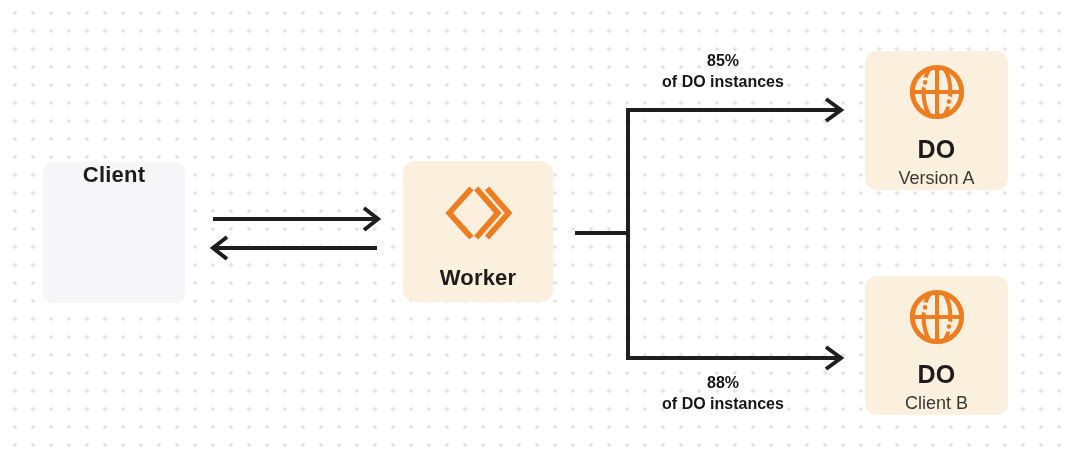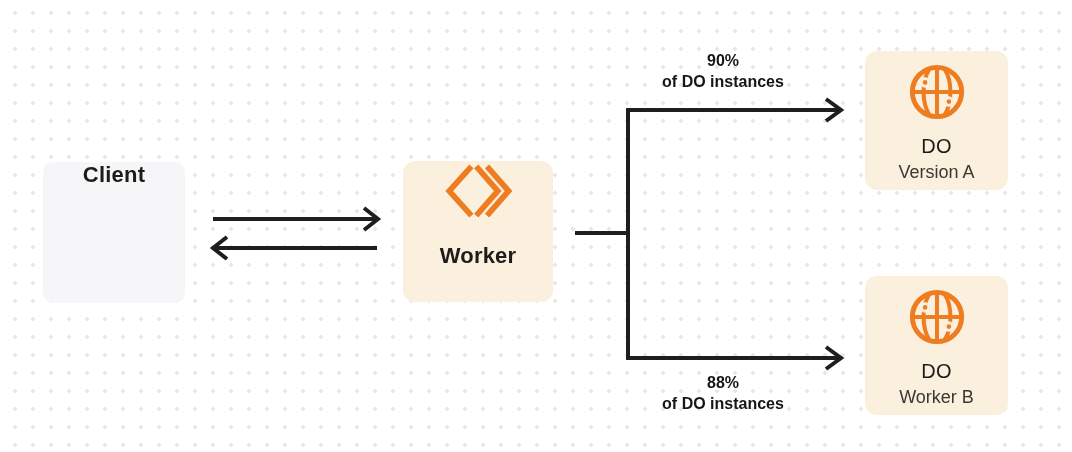--- a/index.html
+++ b/index.html
@@ -39,20 +39,21 @@
     justify-content:flex-start;
   }
   .client-label{
     font-size:22px; font-weight:700; color:var(--text-dark);
     letter-spacing:0.2px;
   }
   .node-worker{
     left:403px; top:161px; width:150px; height:141px;
     background:var(--card-cream);
     border-radius:12px;
+    padding-top:22px;
   }
   .worker-logo{
     color:var(--accent-orange);
     margin-bottom:22px;
     display:block;
   }
   .worker-label{
     font-size:22px; font-weight:700; color:var(--text-dark);
     letter-spacing:0.2px;
   }
@@ -68,21 +69,21 @@
     color:var(--accent-orange);
     margin-bottom:14px;
     display:block;
   }
   .globe .halo-dot{
     fill:currentColor;
     stroke:var(--card-cream);
     stroke-width:5;
   }
   .do-title{
-    font-size:20px; font-weight:400; color:var(--text-dark);
+    font-size:25px; font-weight:700; color:var(--text-dark);
     letter-spacing:0.3px;
   }
   .do-sub{
     font-size:18px; font-weight:400; color:var(--text-sublabel);
     margin-top:4px;
   }
   .edge{
     position:absolute;
     color:var(--line-dark);
   }
@@ -130,21 +131,21 @@
   </div>
 
   <svg class="edge" style="left:570px; top:95px;" width="290" height="285" viewBox="0 0 290 285">
     <line x1="5" y1="138" x2="60" y2="138"></line>
     <polyline points="268,15 58,15 58,263 268,263"></polyline>
     <polyline points="256,4 271,15 256,26"></polyline>
     <polyline points="256,252 271,263 256,274"></polyline>
   </svg>
 
   <div class="edge-label edge-label-top">
-    <div>90%</div>
+    <div>85%</div>
     <div>of DO instances</div>
   </div>
 
   <div class="edge-label edge-label-bottom">
     <div>88%</div>
     <div>of DO instances</div>
   </div>
 
   <div class="node node-do node-do-a">
     <svg class="globe" width="58" height="58" viewBox="0 0 100 100">
@@ -168,16 +169,16 @@
         <circle cx="50" cy="50" r="42.5" stroke-width="8.5"></circle>
         <line x1="9" y1="50" x2="91" y2="50" stroke-width="7"></line>
         <line x1="50" y1="8.5" x2="50" y2="91.5" stroke-width="7"></line>
         <path d="M 37 10 C 23.5 31 23.5 69 37 90" stroke-width="7"></path>
         <path d="M 63 10 C 76.5 31 76.5 69 63 90" stroke-width="7"></path>
       </g>
       <circle class="halo-dot" cx="29.5" cy="33.5" r="6.5"></circle>
       <circle class="halo-dot" cx="70.5" cy="66.5" r="6.5"></circle>
     </svg>
     <div class="do-title">DO</div>
-    <div class="do-sub">Worker B</div>
+    <div class="do-sub">Client B</div>
   </div>
 
 </div>
 
 </body></html>

